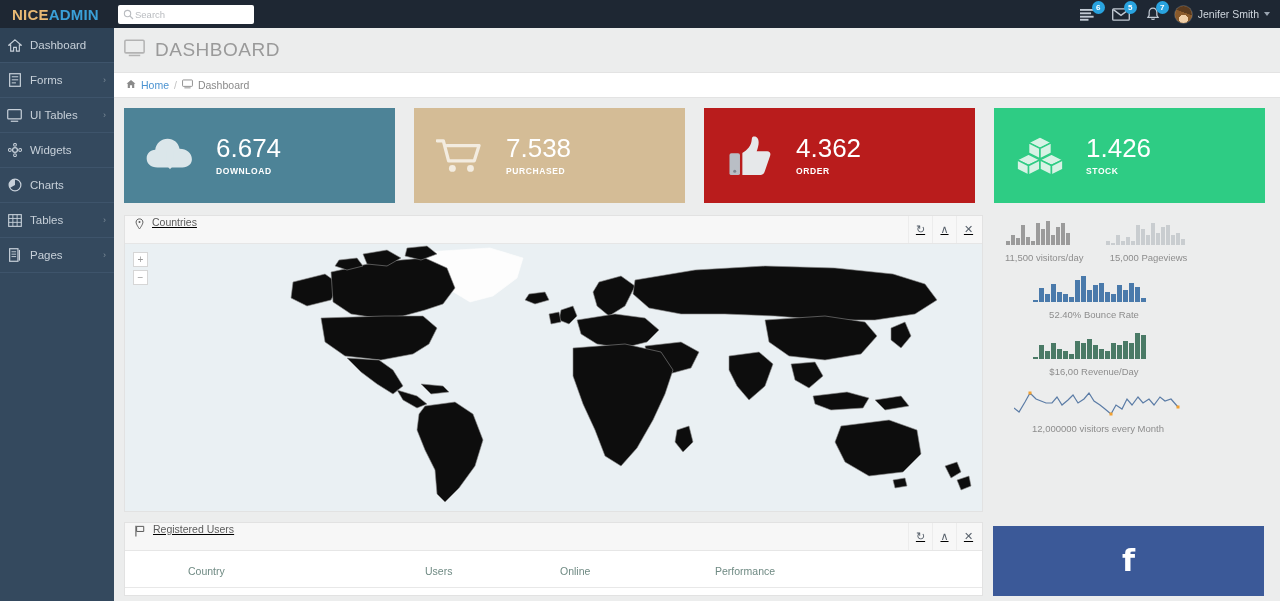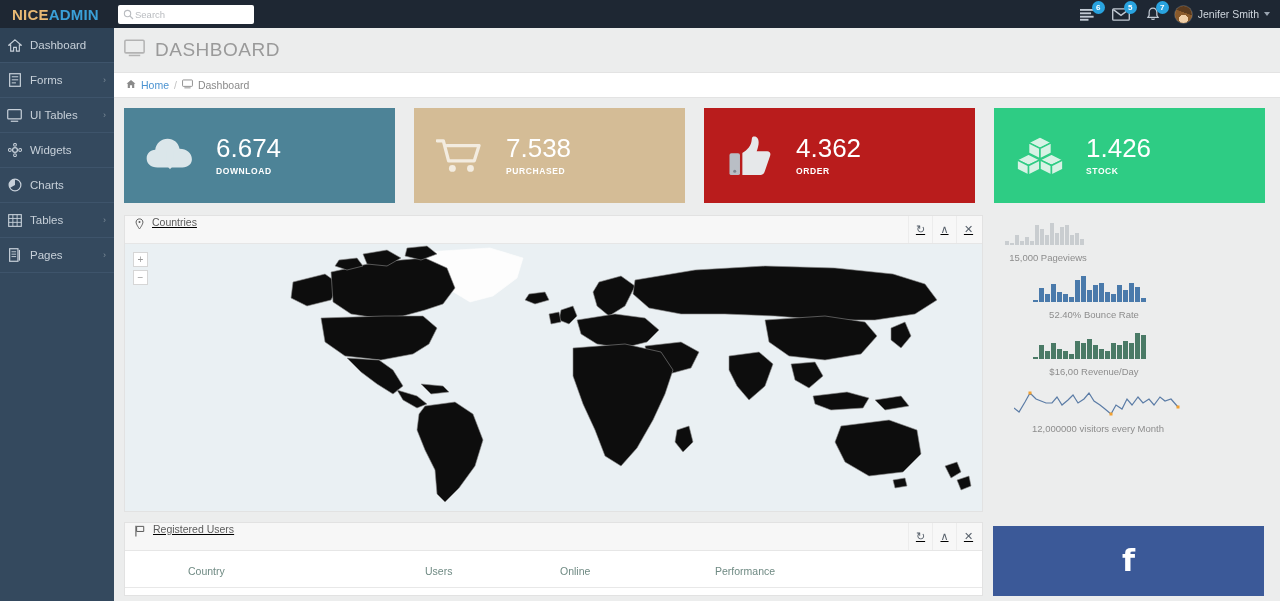--- a/index.html
+++ b/index.html
@@ -476,20 +476,40 @@
                 <path d="M832 236 L844 232 L846 242 L836 246 Z"></path>
               </g>
             </svg>
           </div>
         </div>
 
         <div class="rightcol">
           <div class="spark-wrap">
 
             <div class="spark-row">
+              <div class="spark-cell">
+                <svg width="76" height="26" viewBox="0 0 76 26">
+                  <g fill="#9b9b9b">
+                    <rect x="0" y="22" width="4" height="4"></rect>
+                      <rect x="5" y="16" width="4" height="10"></rect>
+                    <rect x="10" y="19" width="4" height="7"></rect>
+                      <rect x="15" y="6" width="4" height="20"></rect>
+                    <rect x="20" y="18" width="4" height="8"></rect>
+                      <rect x="25" y="22" width="4" height="4"></rect>
+                    <rect x="30" y="4" width="4" height="22"></rect>
+                      <rect x="35" y="10" width="4" height="16"></rect>
+                    <rect x="40" y="2" width="4" height="24"></rect>
+                      <rect x="45" y="16" width="4" height="10"></rect>
+                    <rect x="50" y="8" width="4" height="18"></rect>
+                      <rect x="55" y="4" width="4" height="22"></rect>
+                    <rect x="60" y="14" width="4" height="12"></rect>
+                  </g>
+                </svg>
+                <div class="spark-cap">11,500 visitors/day</div>
+              </div>
 
               <div class="spark-cell">
                 <svg width="86" height="26" viewBox="0 0 86 26">
                   <g fill="#c9cdd0">
                     <rect x="0" y="22" width="4" height="4"></rect>
                       <rect x="5" y="24" width="4" height="2"></rect>
                     <rect x="10" y="16" width="4" height="10"></rect>
                       <rect x="15" y="22" width="4" height="4"></rect>
                     <rect x="20" y="18" width="4" height="8"></rect>
                       <rect x="25" y="22" width="4" height="4"></rect>

